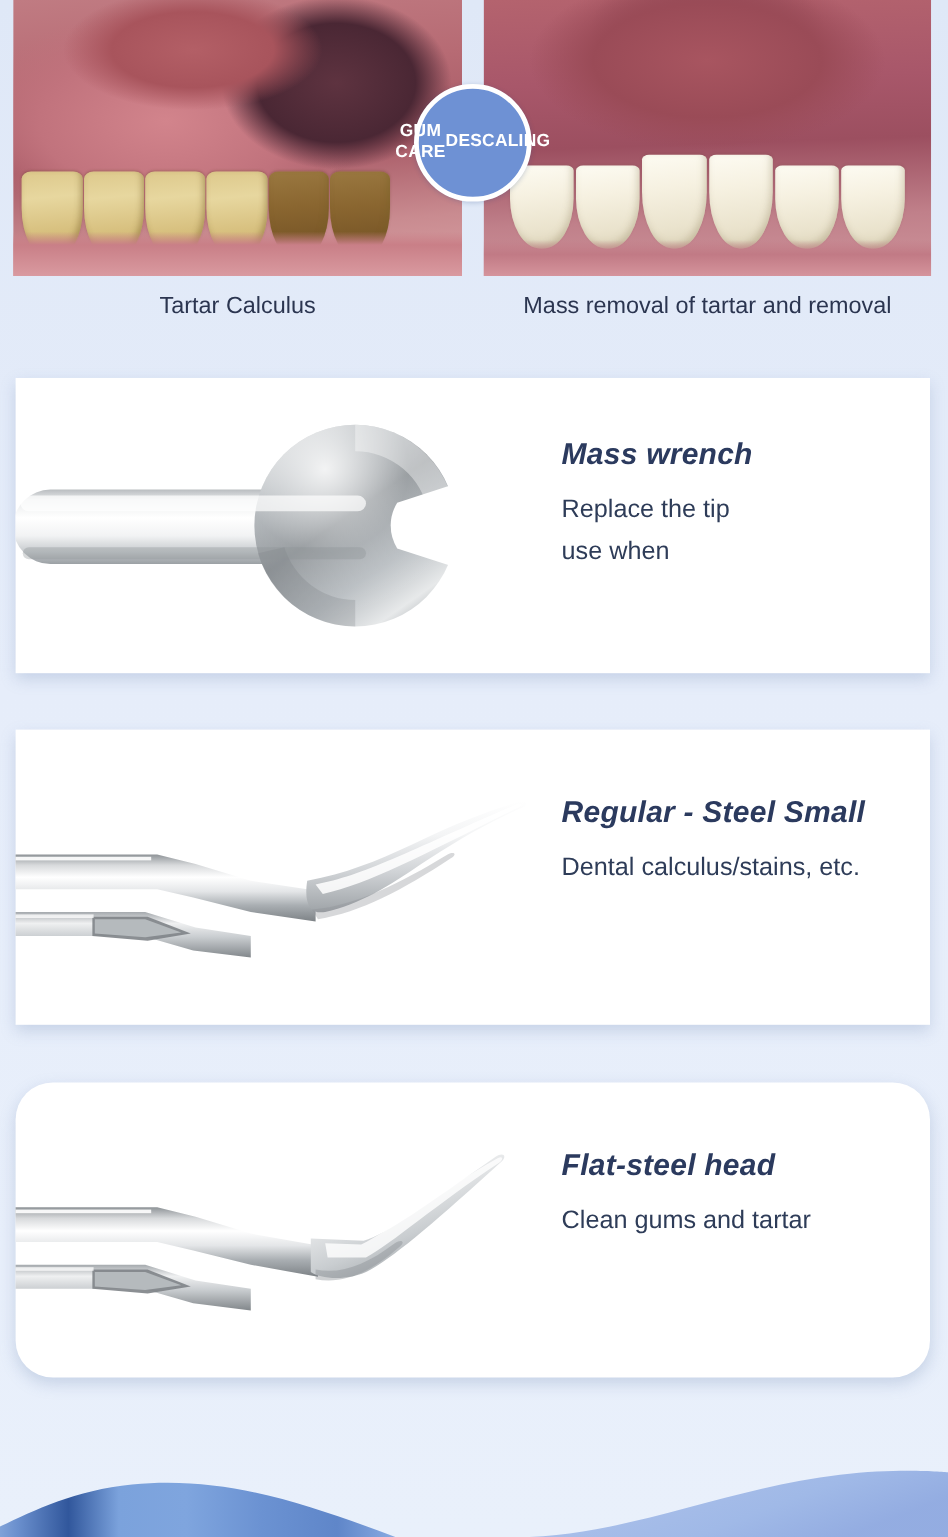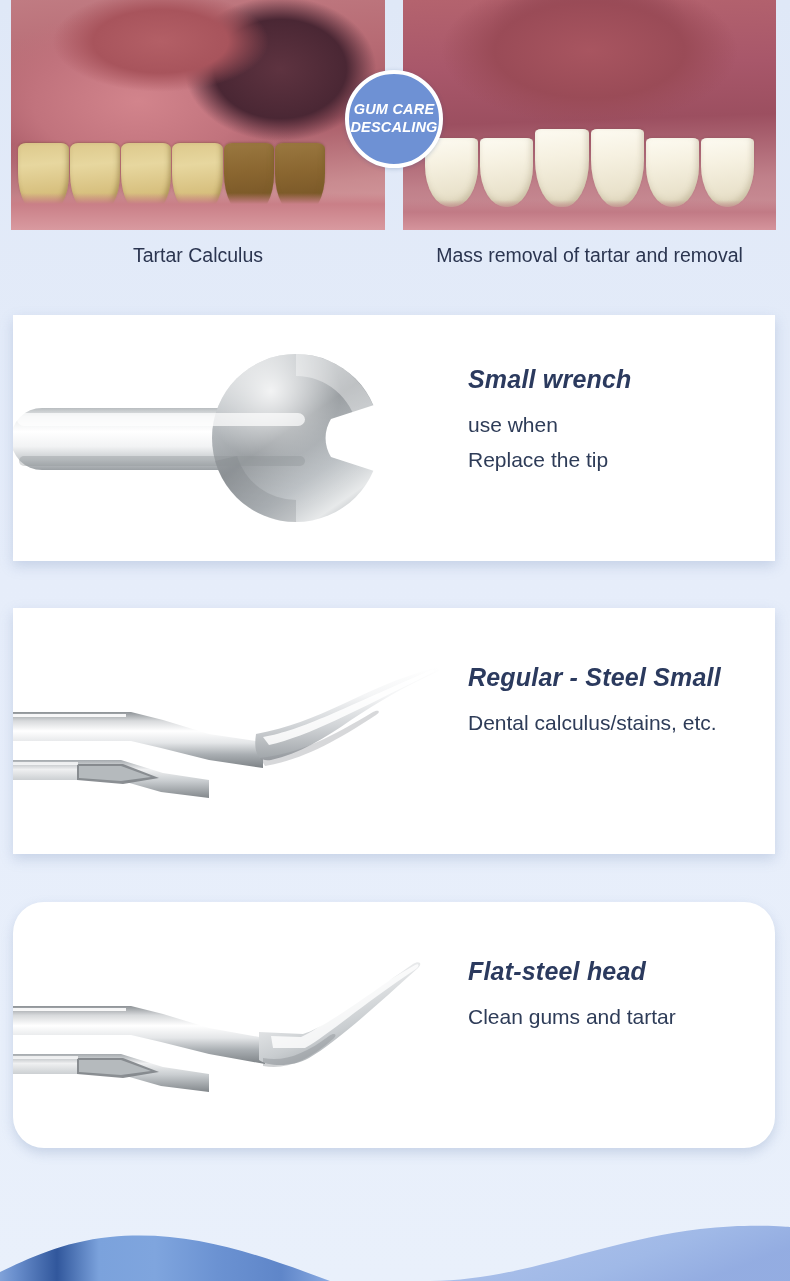--- a/index.html
+++ b/index.html
@@ -116,32 +116,31 @@
   .badge {
     position: absolute;
     left: 345px;
     top: 70px;
     width: 98px;
     height: 98px;
     border-radius: 50%;
     background: #6e91d4;
     border: 4px solid #ffffff;
     display: flex;
-    flex-direction: column;
+    flex-direction: row;
     align-items: center;
     justify-content: center;
     color: #ffffff;
     font-weight: bold;
     font-size: 14.5px;
     line-height: 1.22;
     letter-spacing: .2px;
     text-align: center;
     z-index: 6;
     box-shadow: 0 1px 4px rgba(40,70,130,.25);
-    font-style: italic;
   }
 
   .captions {
     position: absolute;
     left: 0;
     top: 244px;
     width: 790px;
     height: 38px;
   }
   .caption {
@@ -298,24 +297,24 @@
           <path d="M 283 39 A 84 84 0 0 1 366 112 L 344 112 A 62 62 0 0 0 283 61 Z" fill="#ffffff" opacity="0.38"></path>
           <path d="M 283 207 A 84 84 0 0 1 202 146 L 224 141 A 62 62 0 0 0 283 185 Z" fill="#6f7478" opacity="0.22"></path>
         </g>
 
         <rect x="4" y="98" width="288" height="13" rx="7" fill="#ffffff" opacity="0.7"></rect>
 
         <rect x="6" y="141" width="286" height="10" rx="5" fill="#8d9296" opacity="0.35"></rect>
       </svg>
     </div>
     <div class="card-text">
-      <div class="card-title">Small wrench</div>
+      <div class="card-title">Mass wrench</div>
       <div class="card-lines">
+        <div class="card-line">Replace the tip</div>
         <div class="card-line">use when</div>
-        <div class="card-line">Replace the tip</div>
       </div>
     </div>
   </div>
 
   <div class="card card-2">
     <div class="art">
       <svg width="455" height="246" viewBox="0 0 455 246" xmlns="http://www.w3.org/2000/svg">
         <defs>
           <linearGradient id="shaftG2" x1="0" y1="0" x2="0" y2="1">
             <stop offset="0%" stop-color="#8e9397"></stop>

